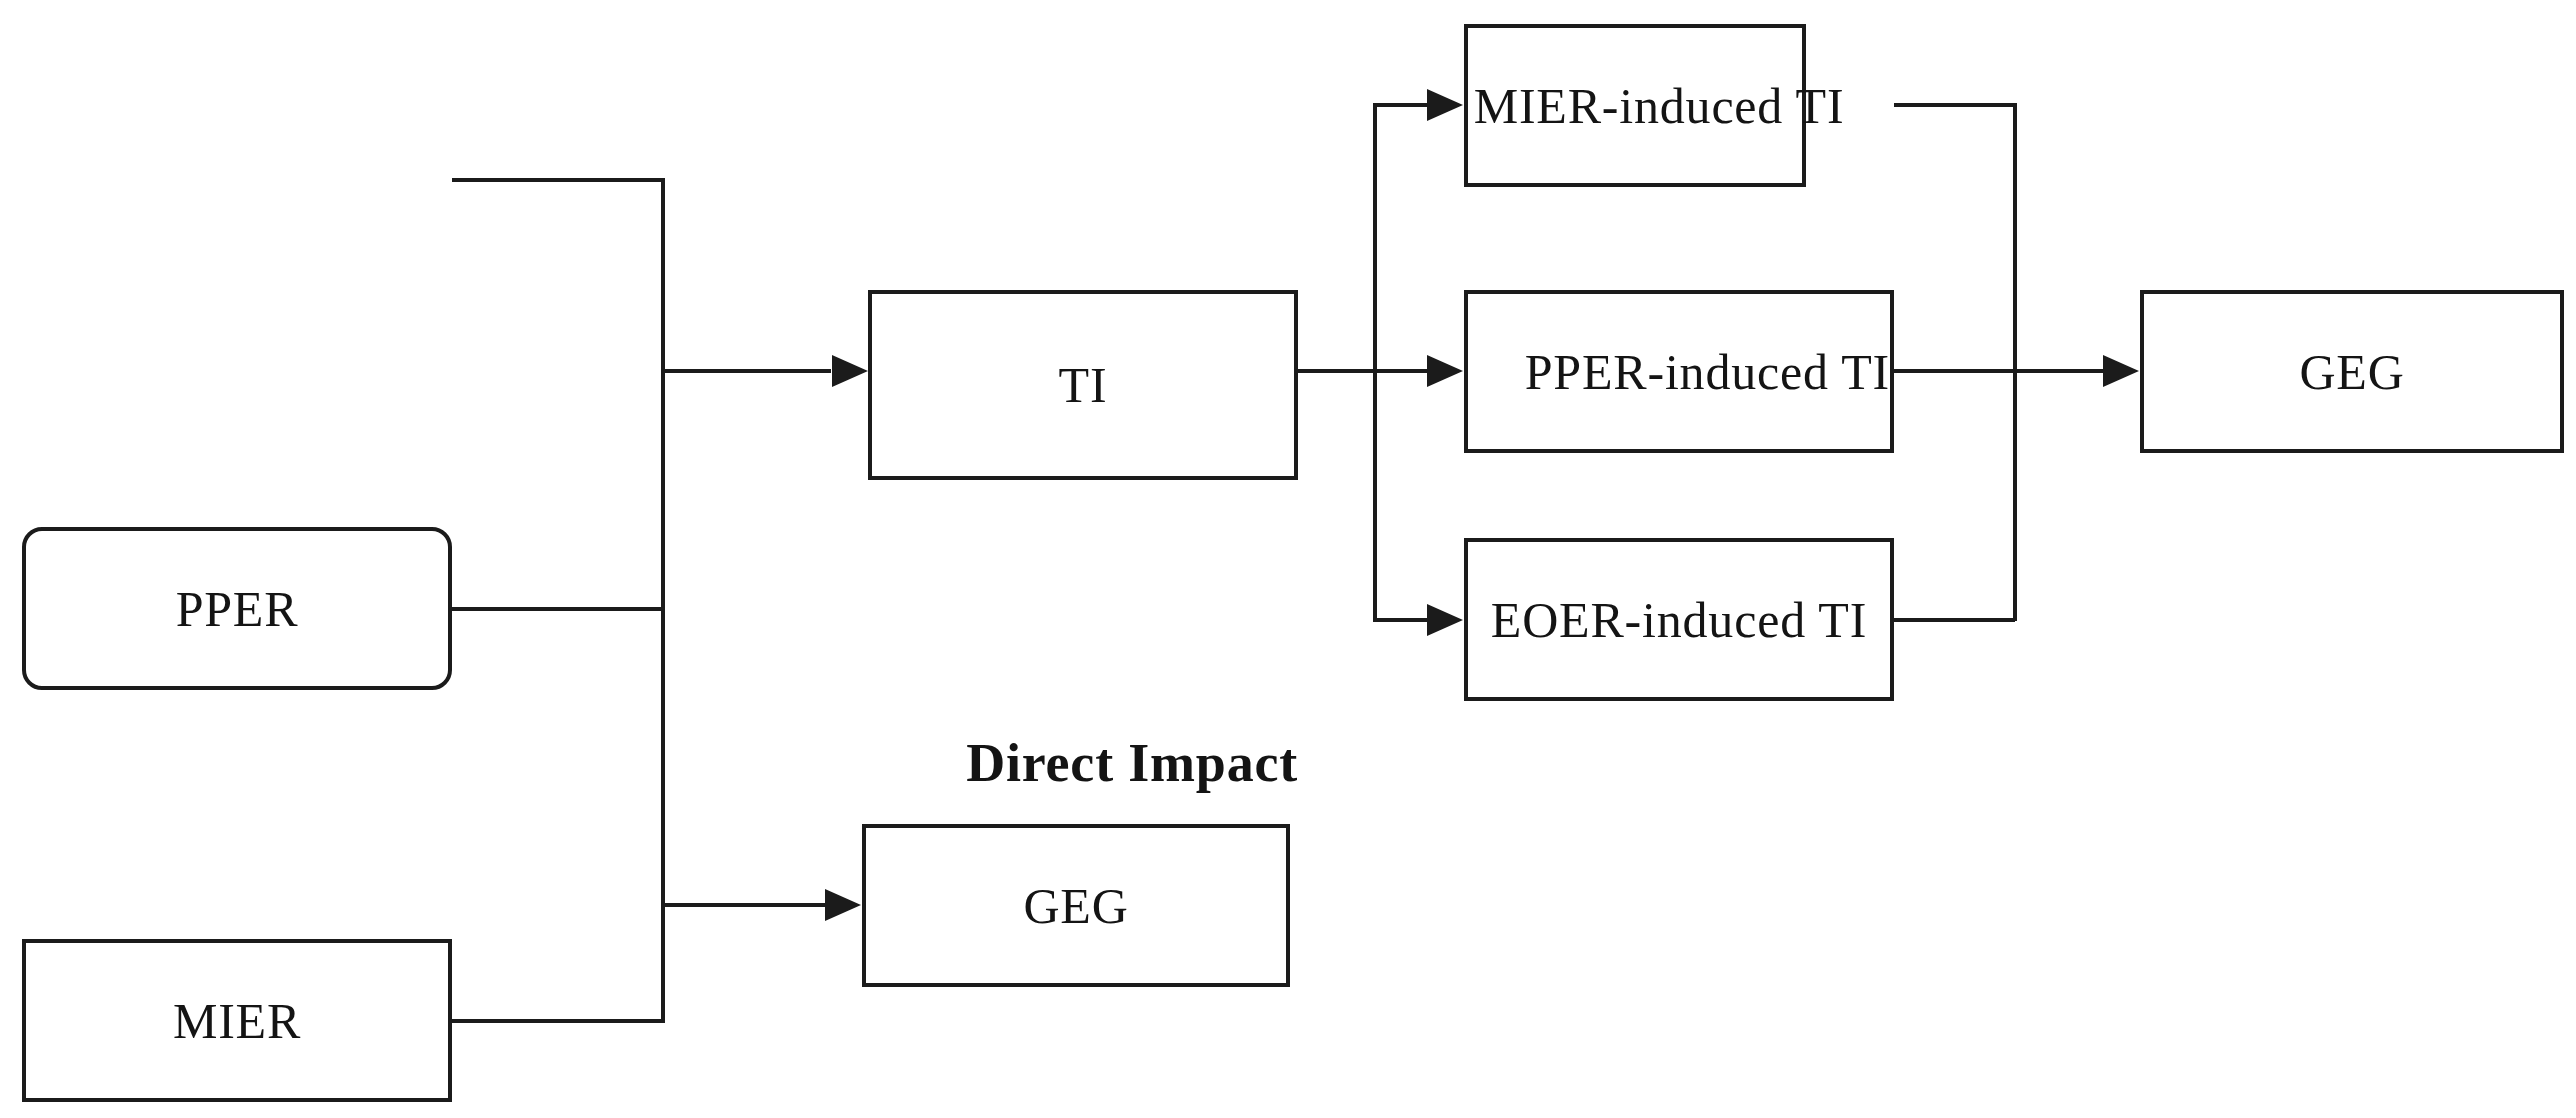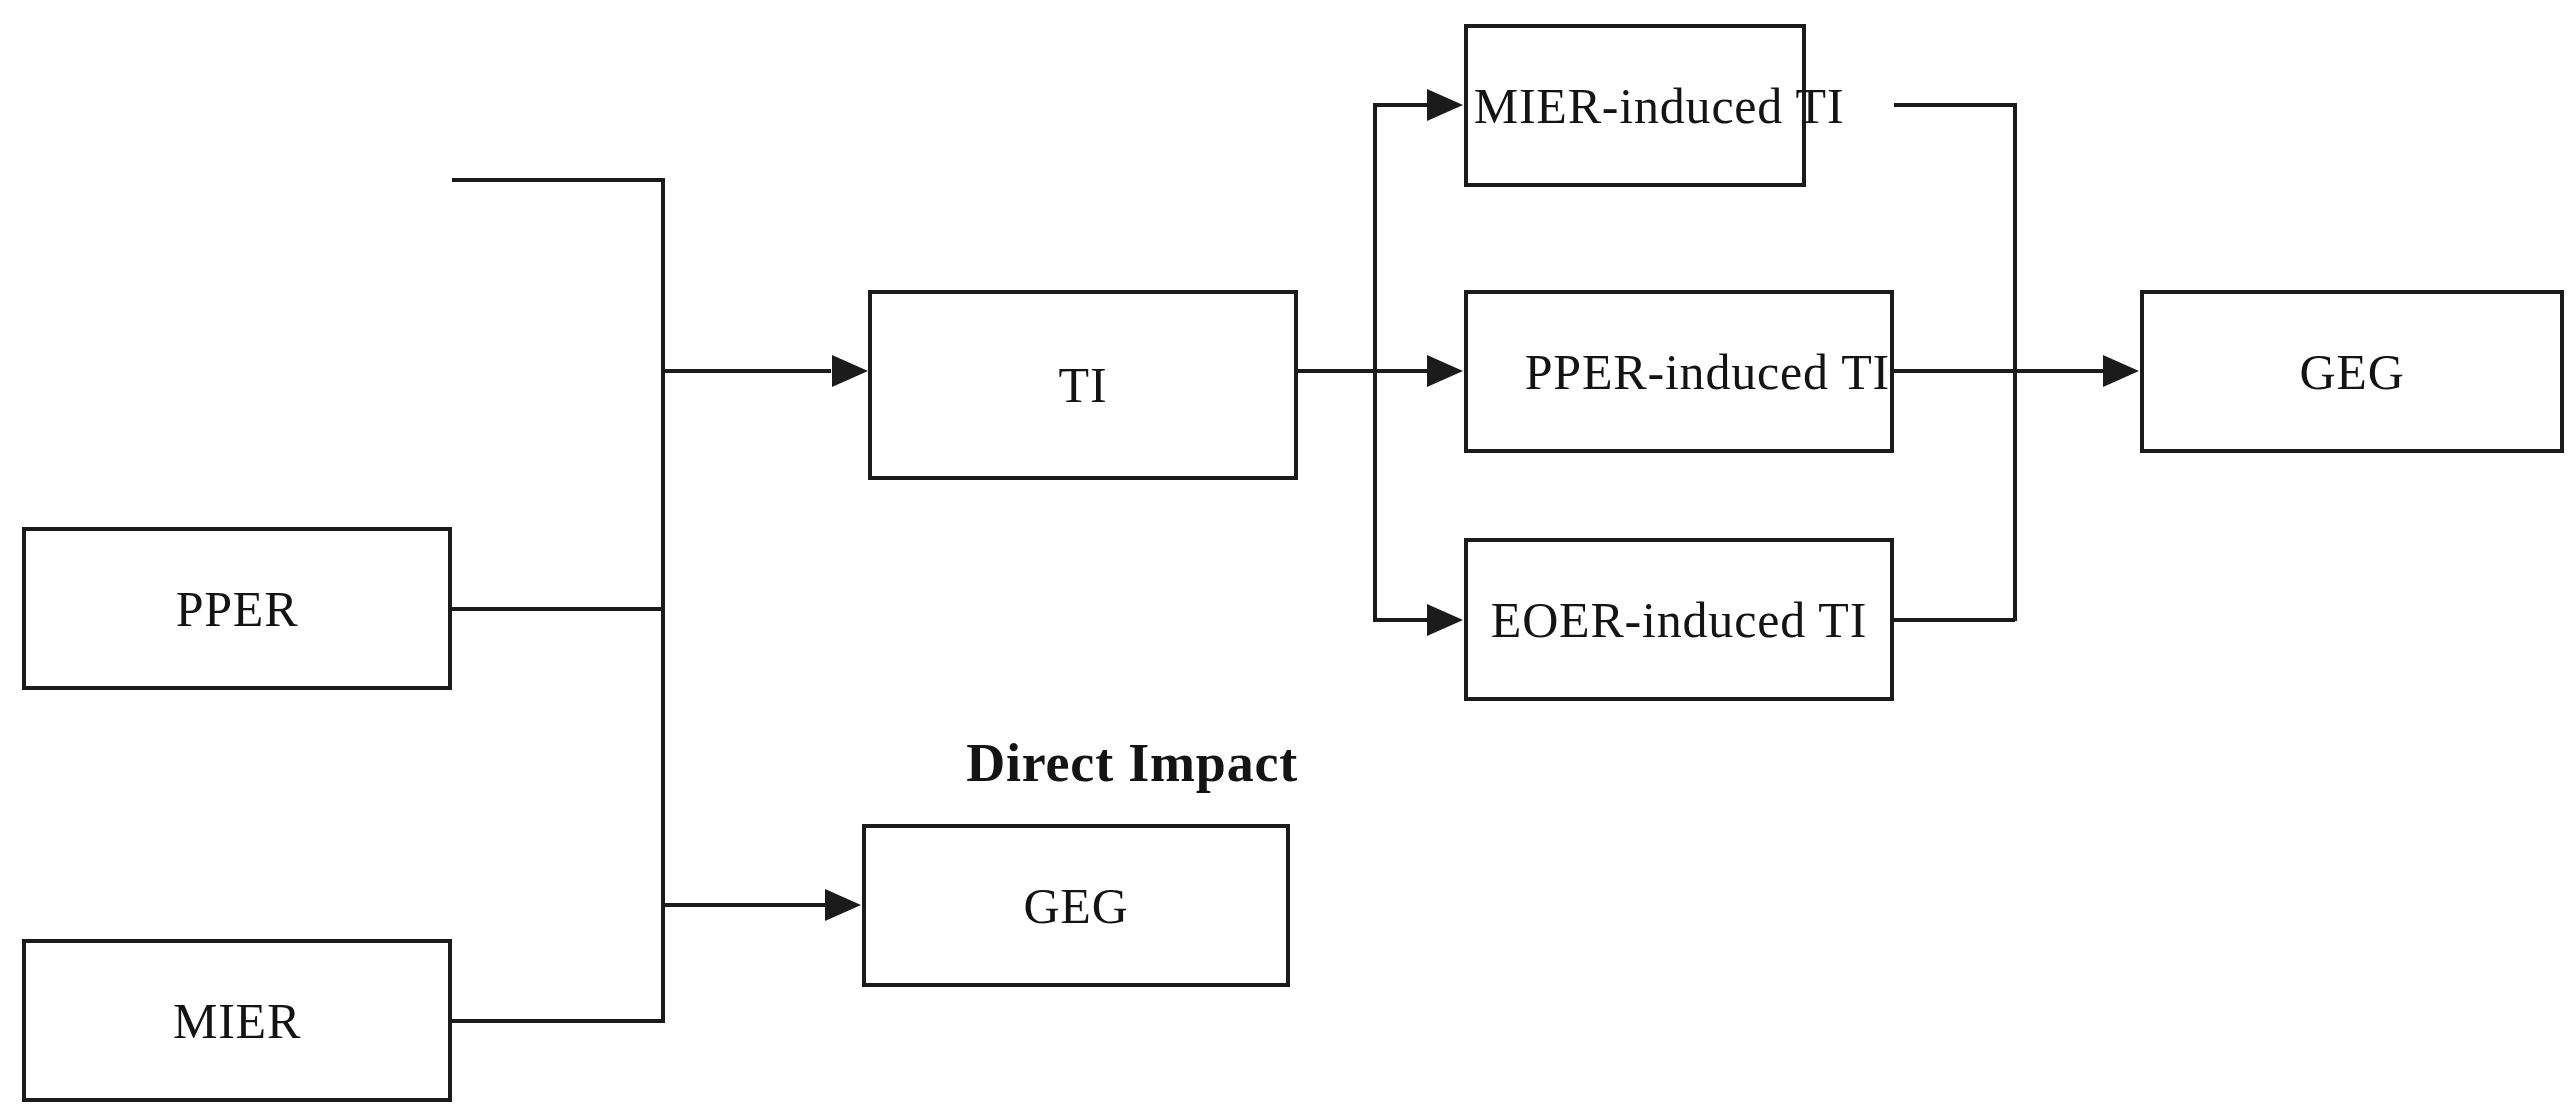--- a/index.html
+++ b/index.html
@@ -37,21 +37,21 @@
   .v{position:absolute;width:4px;background:var(--line);}
   .arr{
     position:absolute;width:0;height:0;
     border-top:16px solid transparent;
     border-bottom:16px solid transparent;
     border-left:36px solid var(--line);
   }
 
   
   #n-mier      {left:22px;   top:97px;  width:430px; height:163px;}
-  #n-pper      {left:22px;   top:527px;  width:430px; height:163px;}
+  #n-pper      {left:22px;   top:527px;  width:430px; height:163px;border-radius:20px;}
   #n-eoer      {left:22px;   top:939px; width:430px; height:163px;}
   #n-ti        {left:868px; top:290px;  width:430px; height:190px;align-items:center;}
   #n-mier-ind  {left:1464px; top:24px;   width:342px; height:163px;padding-left:48px;}
   #n-pper-ind  {left:1464px; top:290px;  width:430px; height:163px;justify-content:flex-end;}
   #n-eoer-ind  {left:1464px; top:538px;  width:430px; height:163px;}
   #n-geg-right {left:2140px; top:290px;  width:424px; height:163px;}
   #n-geg-bottom{left:862px; top:824px; width:428px; height:163px;}
   #lbl-direct  {left:856px; top:732px;  width:442px;}
 
   

